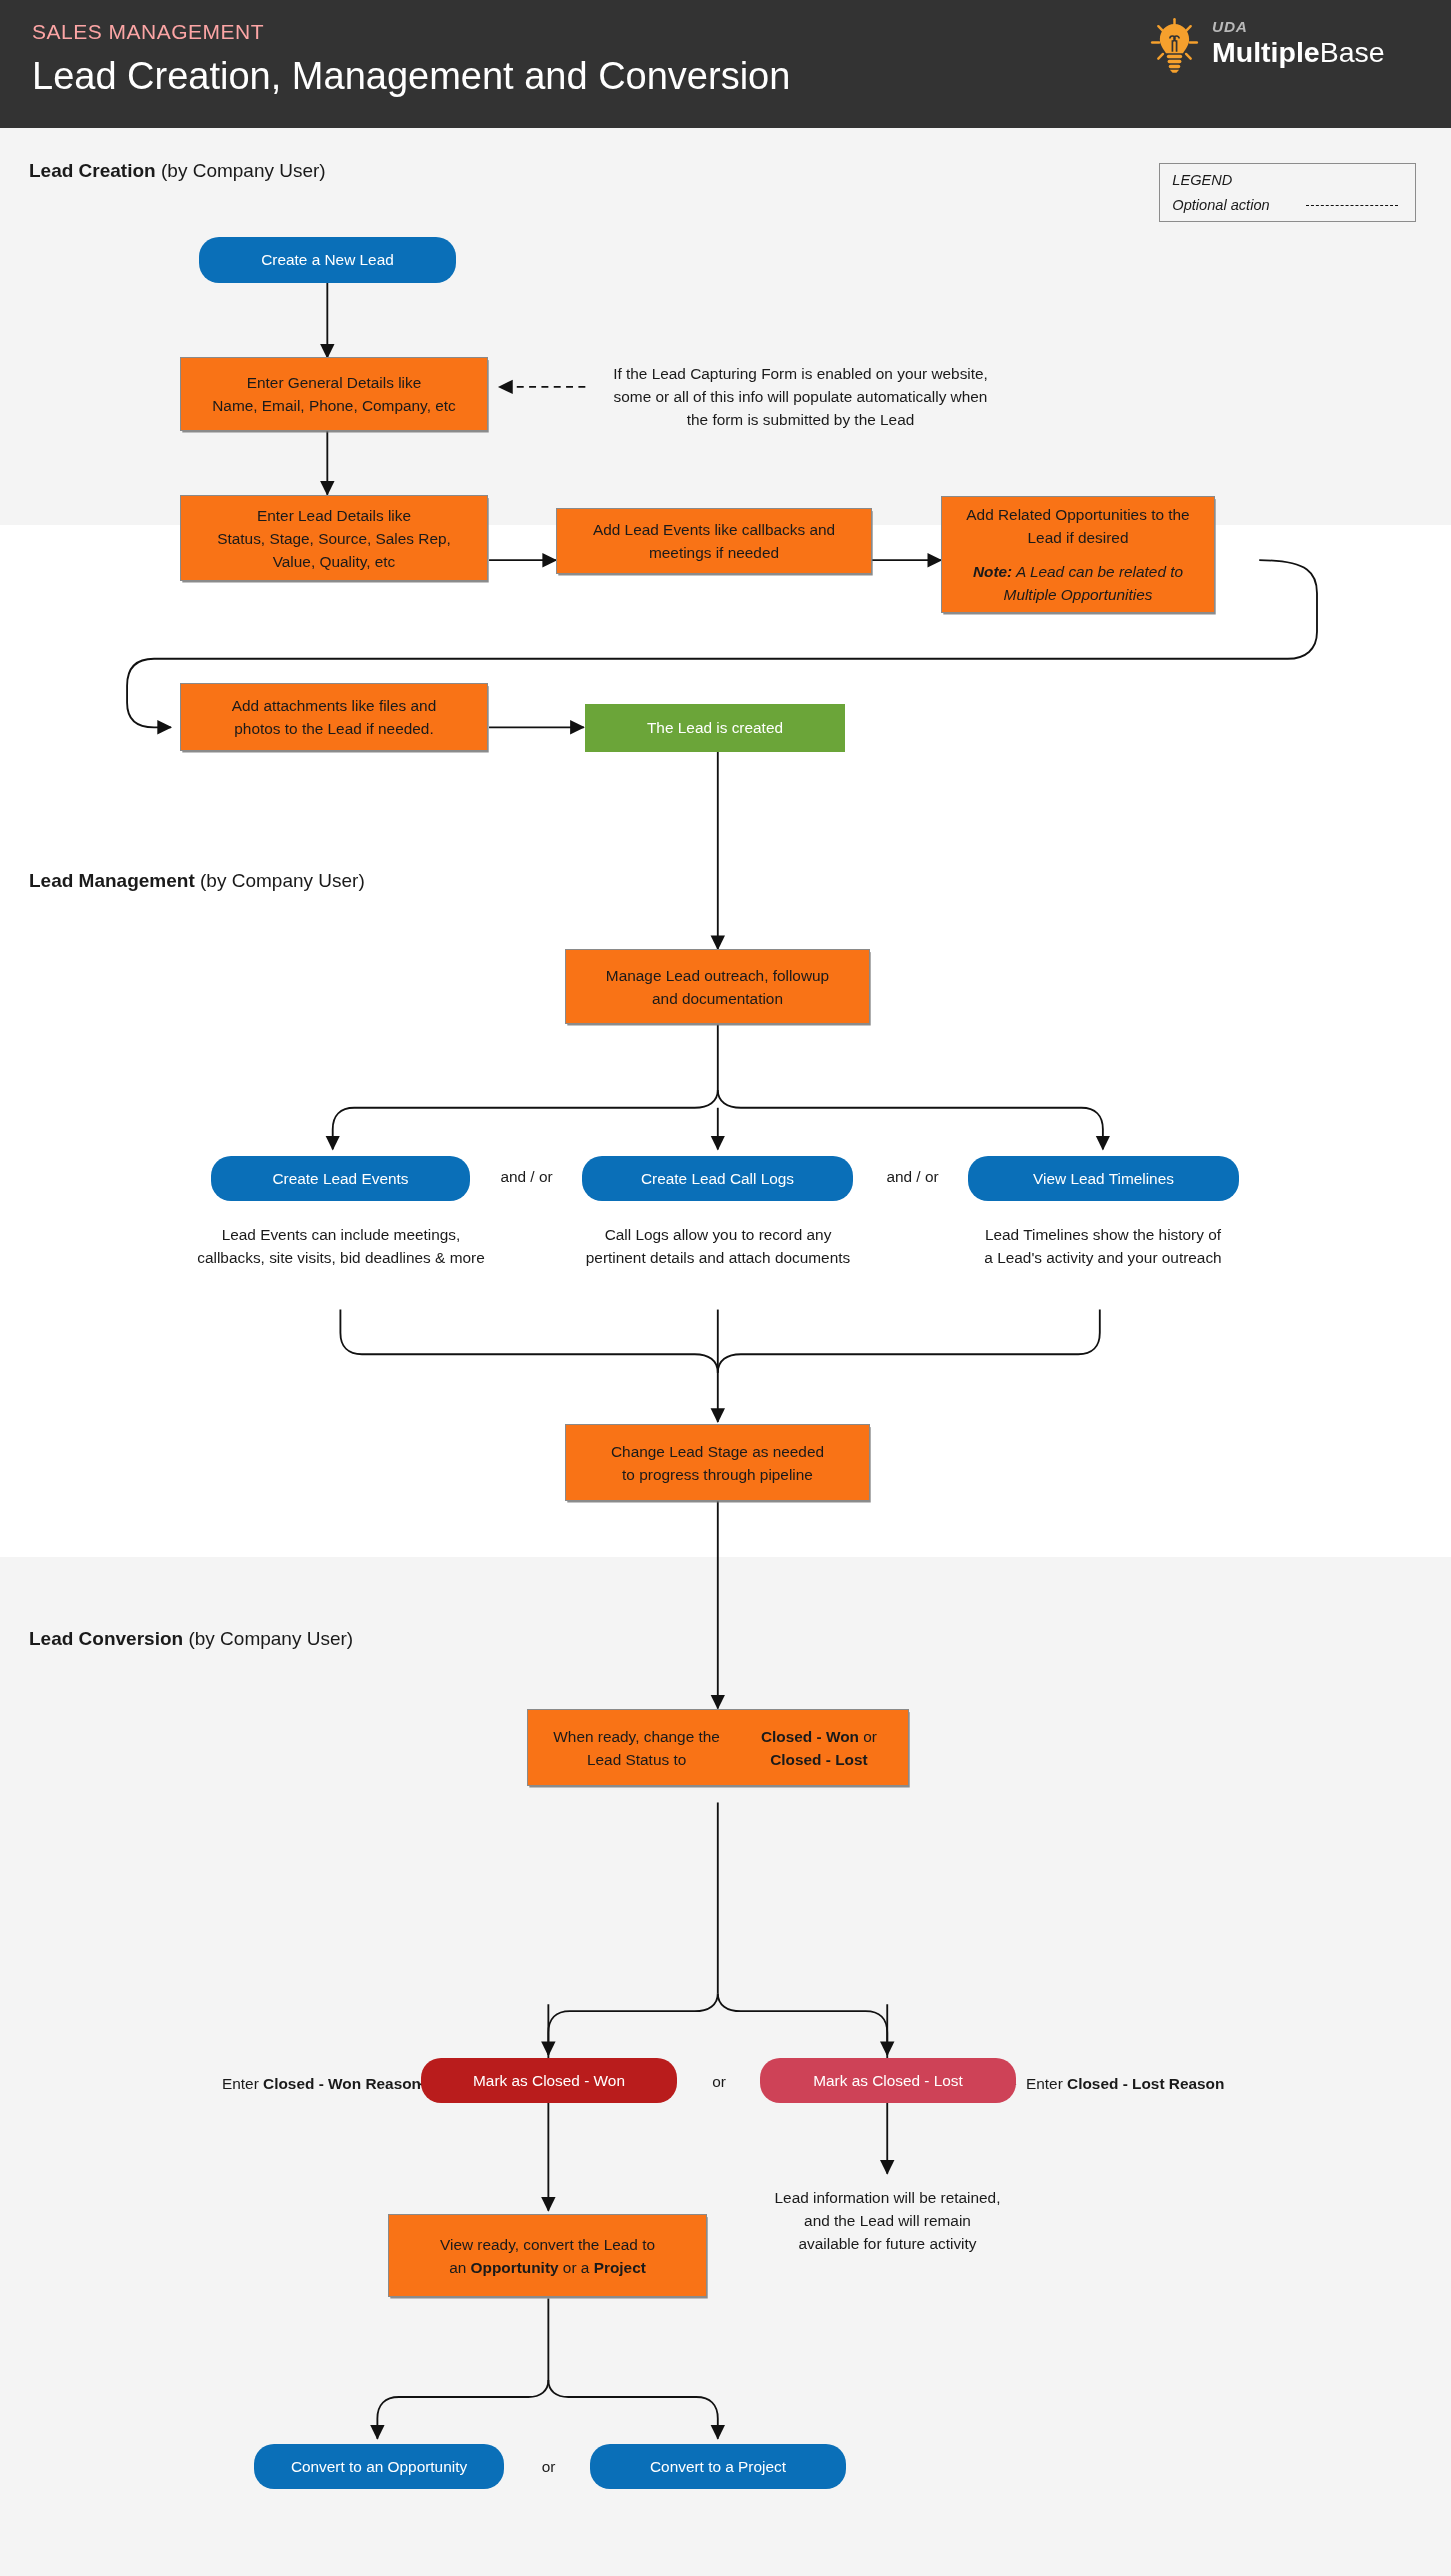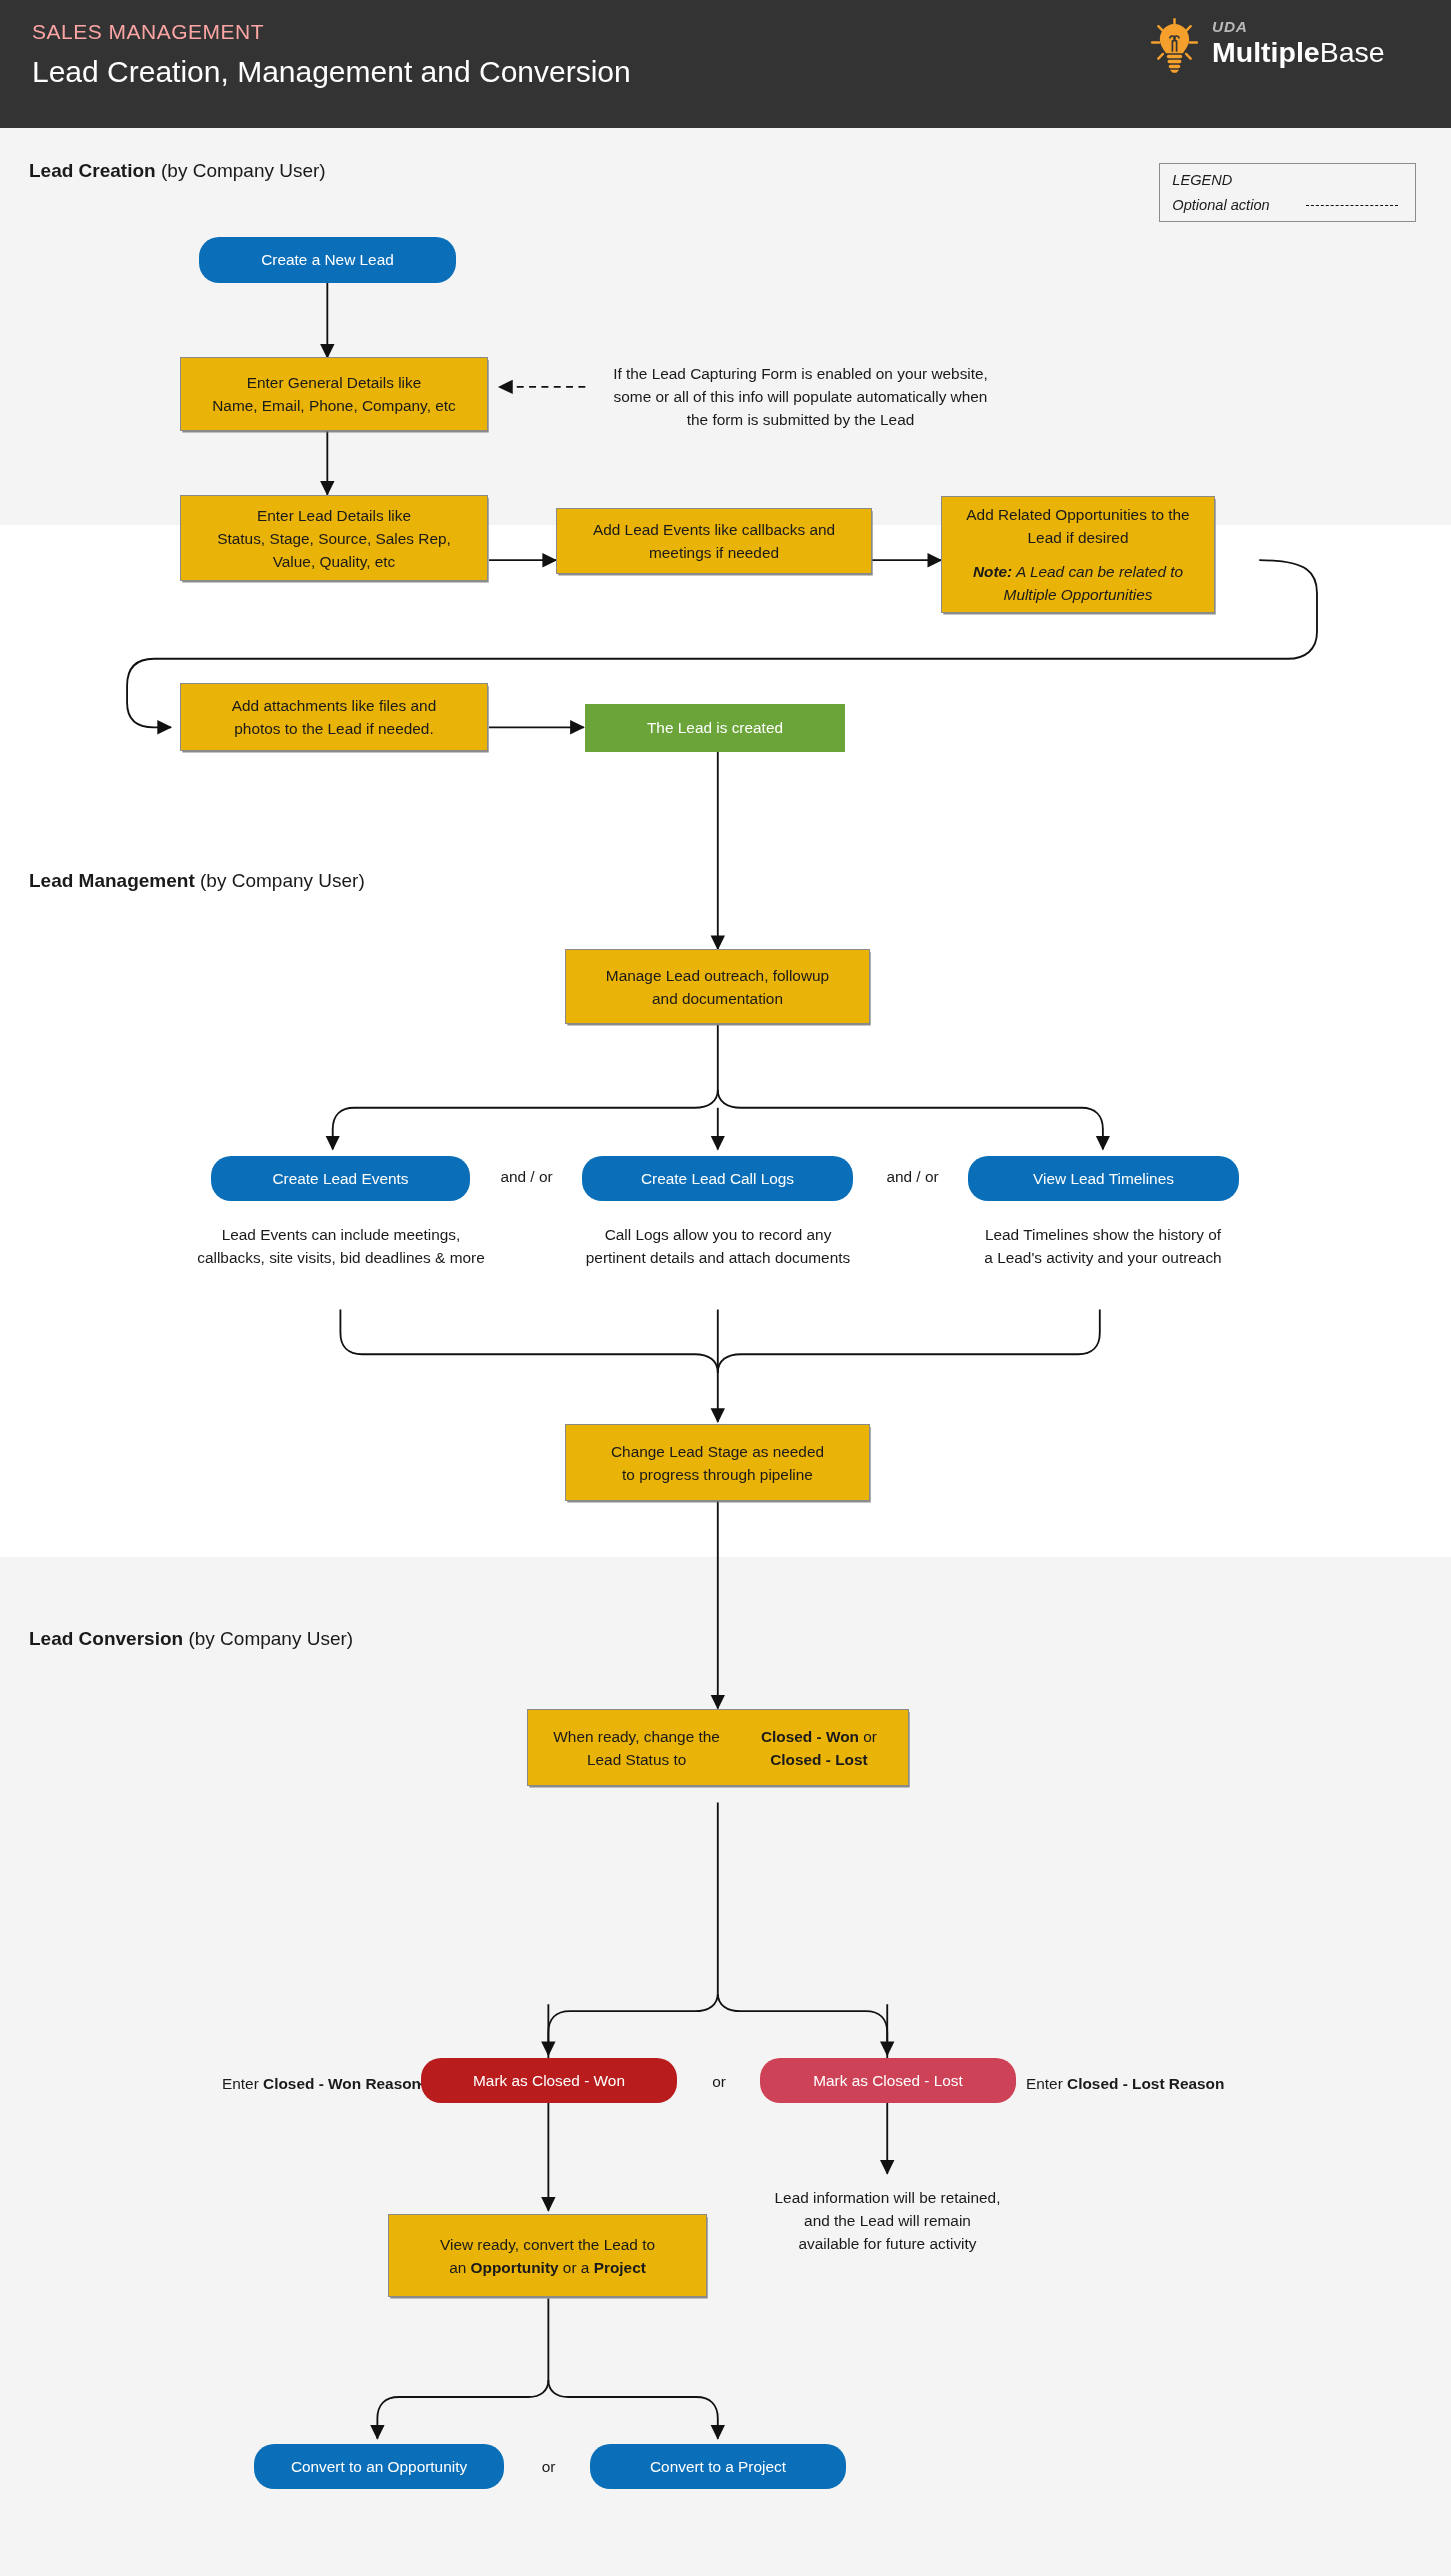--- a/index.html
+++ b/index.html
@@ -27,21 +27,21 @@
     position: absolute;
     left: 32px; top: 20px;
     color: #fca5a5;
     font-size: 21px;
     letter-spacing: 0.5px;
   }
   .header-title {
     position: absolute;
     left: 32px; top: 55px;
     color: #ffffff;
-    font-size: 30px;
+    font-size: 38px;
     font-weight: 400;
   }
   .logo {
     position: absolute;
     right: 35px; top: 15.4px;
     width: 270px; height: 60px;
   }
   .logo-bulb {
     position: absolute;
     left: 0; top: 1.5px;
@@ -117,21 +117,21 @@
 
   
   .node {
     position: absolute;
     display: flex;
     align-items: center;
     justify-content: center;
     text-align: center;
   }
   .box {
-    background: #eab308;
+    background: #f97316;
     border: 0.8px solid #8a8a8a;
     box-shadow: 1.5px 2.3px 0 -0.8px rgba(120,120,120,0.85);
     font-size: 15.4px;
     line-height: 23px;
     color: #1a1a1a;
     padding: 4.6px 7.7px;
   }
   .box b { font-weight: bold; }
   .box i { font-style: italic; }
   .pill {

